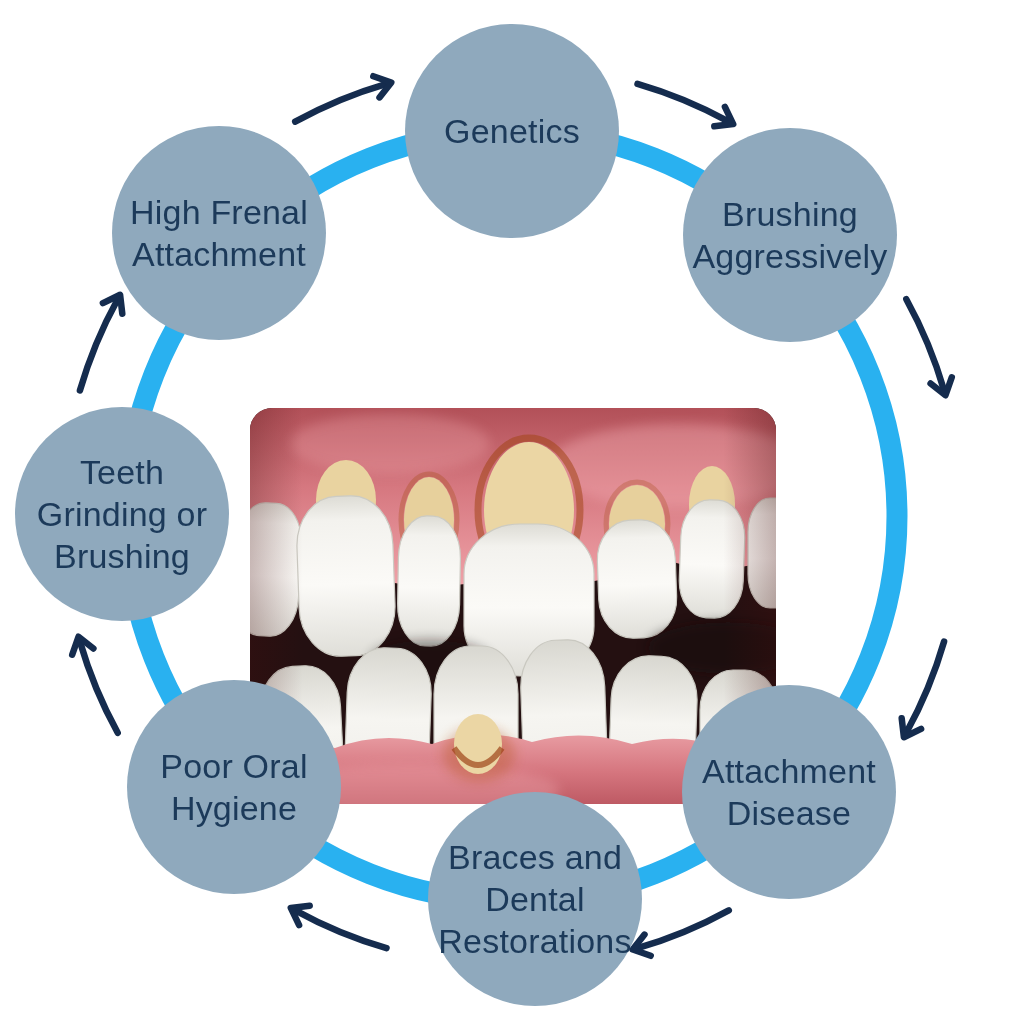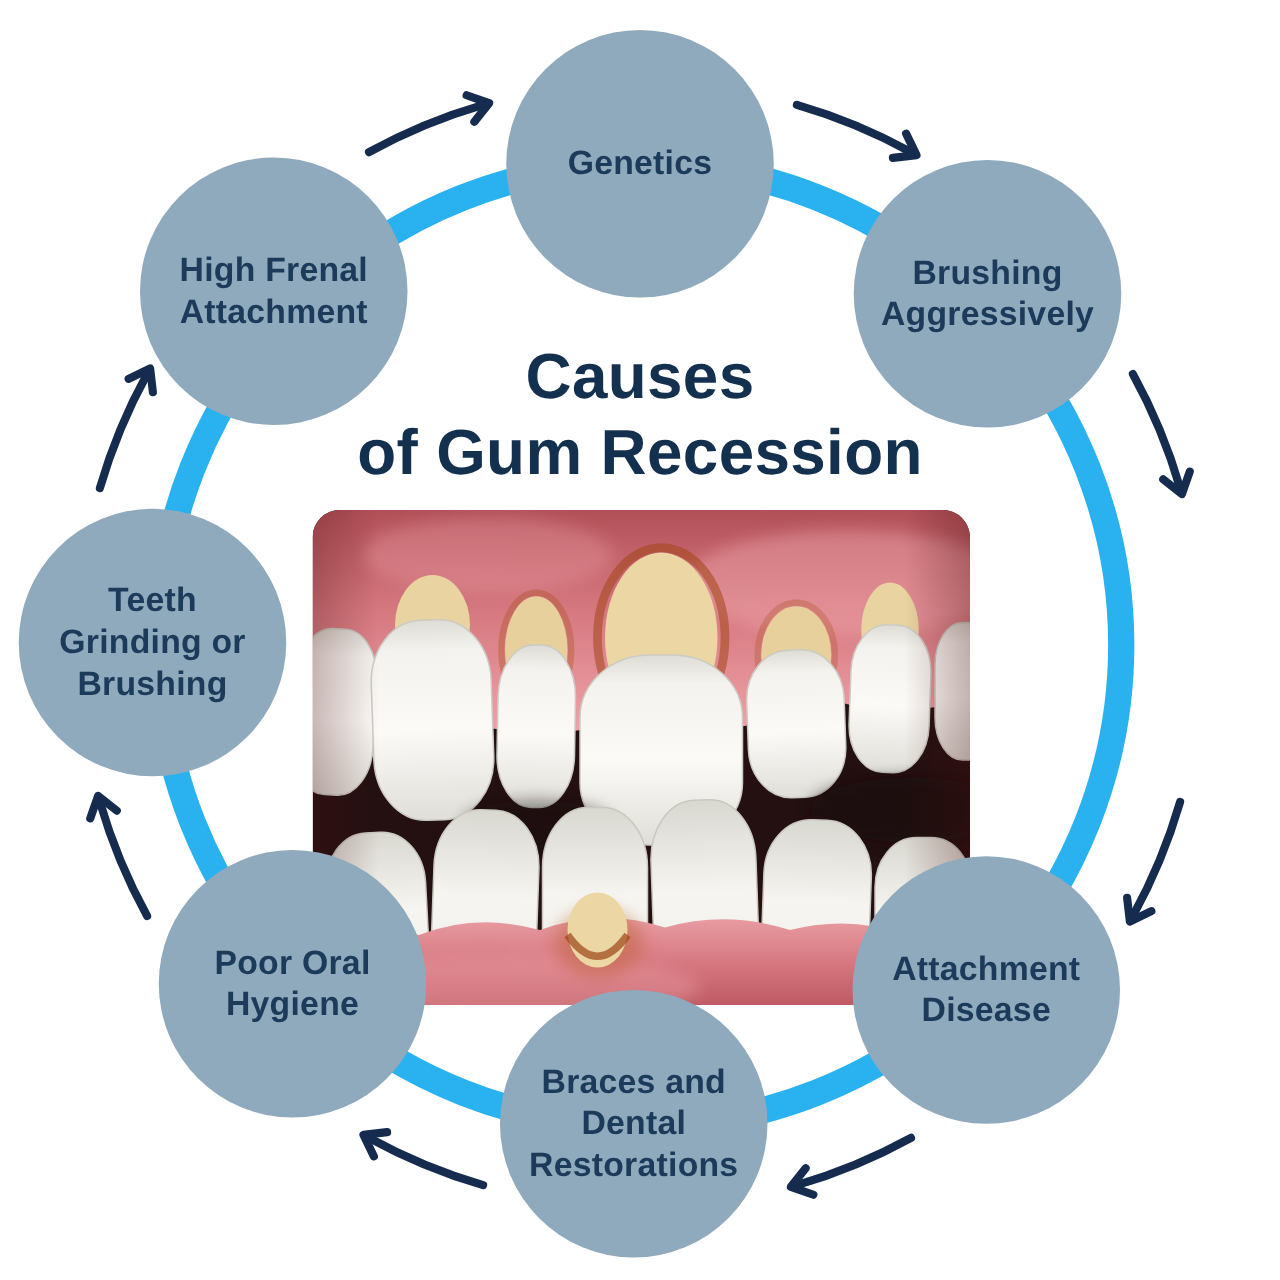--- a/index.html
+++ b/index.html
@@ -10,21 +10,21 @@
   body{width:1024px;height:1024px;background:var(--bg);font-family:"Liberation Sans",sans-serif;}
   .stage{position:relative;width:1024px;height:1024px;overflow:hidden;background:var(--bg);}
   .bg-layer{position:absolute;left:0;top:0;width:1024px;height:1024px;z-index:1;}
   .ring{fill:none;stroke:var(--ring);stroke-width:21px;}
   .arrow path{fill:none;stroke:var(--arrow);stroke-width:6.5px;stroke-linecap:round;stroke-linejoin:round;}
   .teeth-img{position:absolute;left:250px;top:408px;width:526px;height:396px;border-radius:22px;
     overflow:hidden;z-index:2;}
   .teeth-img svg{display:block;width:100%;height:100%;}
   .node{position:absolute;width:214px;height:214px;border-radius:50%;background:var(--node-fill);
     display:flex;align-items:center;justify-content:center;text-align:center;z-index:3;}
-  .node span{color:var(--node-text);font-size:27px;font-weight:700;line-height:1.24;
+  .node span{color:var(--node-text);font-size:34px;font-weight:400;line-height:1.24;
     white-space:pre-line;letter-spacing:.2px;}
   .title{position:absolute;left:0;right:0;top:270px;text-align:center;color:var(--title);
     font-size:51px;line-height:61px;font-weight:700;white-space:pre-line;z-index:4;letter-spacing:.3px;}
 </style>
 </head>
 <body>
 
 <div class="stage">
 
   <svg class="bg-layer" id="ring-arrows" viewBox="0 0 1024 1024">
@@ -148,35 +148,33 @@
     <span>Genetics</span>
     </div>
   <div class="node" style="left:683px;top:128px;">
     <span>Brushing
 Aggressively</span>
     </div>
   <div class="node" style="left:682px;top:685px;">
     <span>Attachment
 Disease</span>
     </div>
-  <div class="node" style="left:400px;top:792px;">
+  <div class="node" style="left:428px;top:792px;">
     <span>Braces and
 Dental
 Restorations</span>
     </div>
   <div class="node" style="left:127px;top:680px;align-items:center;">
     <span>Poor Oral
 Hygiene</span>
     </div>
   <div class="node" style="left:15px;top:407px;">
     <span>Teeth
 Grinding or
 Brushing</span>
     </div>
   <div class="node" style="left:112px;top:126px;">
     <span>High Frenal
 Attachment</span>
     </div>
 
-  <div class="title">Causes
-of Gum Recession</div>
 
 </div>
 
 </body></html>

